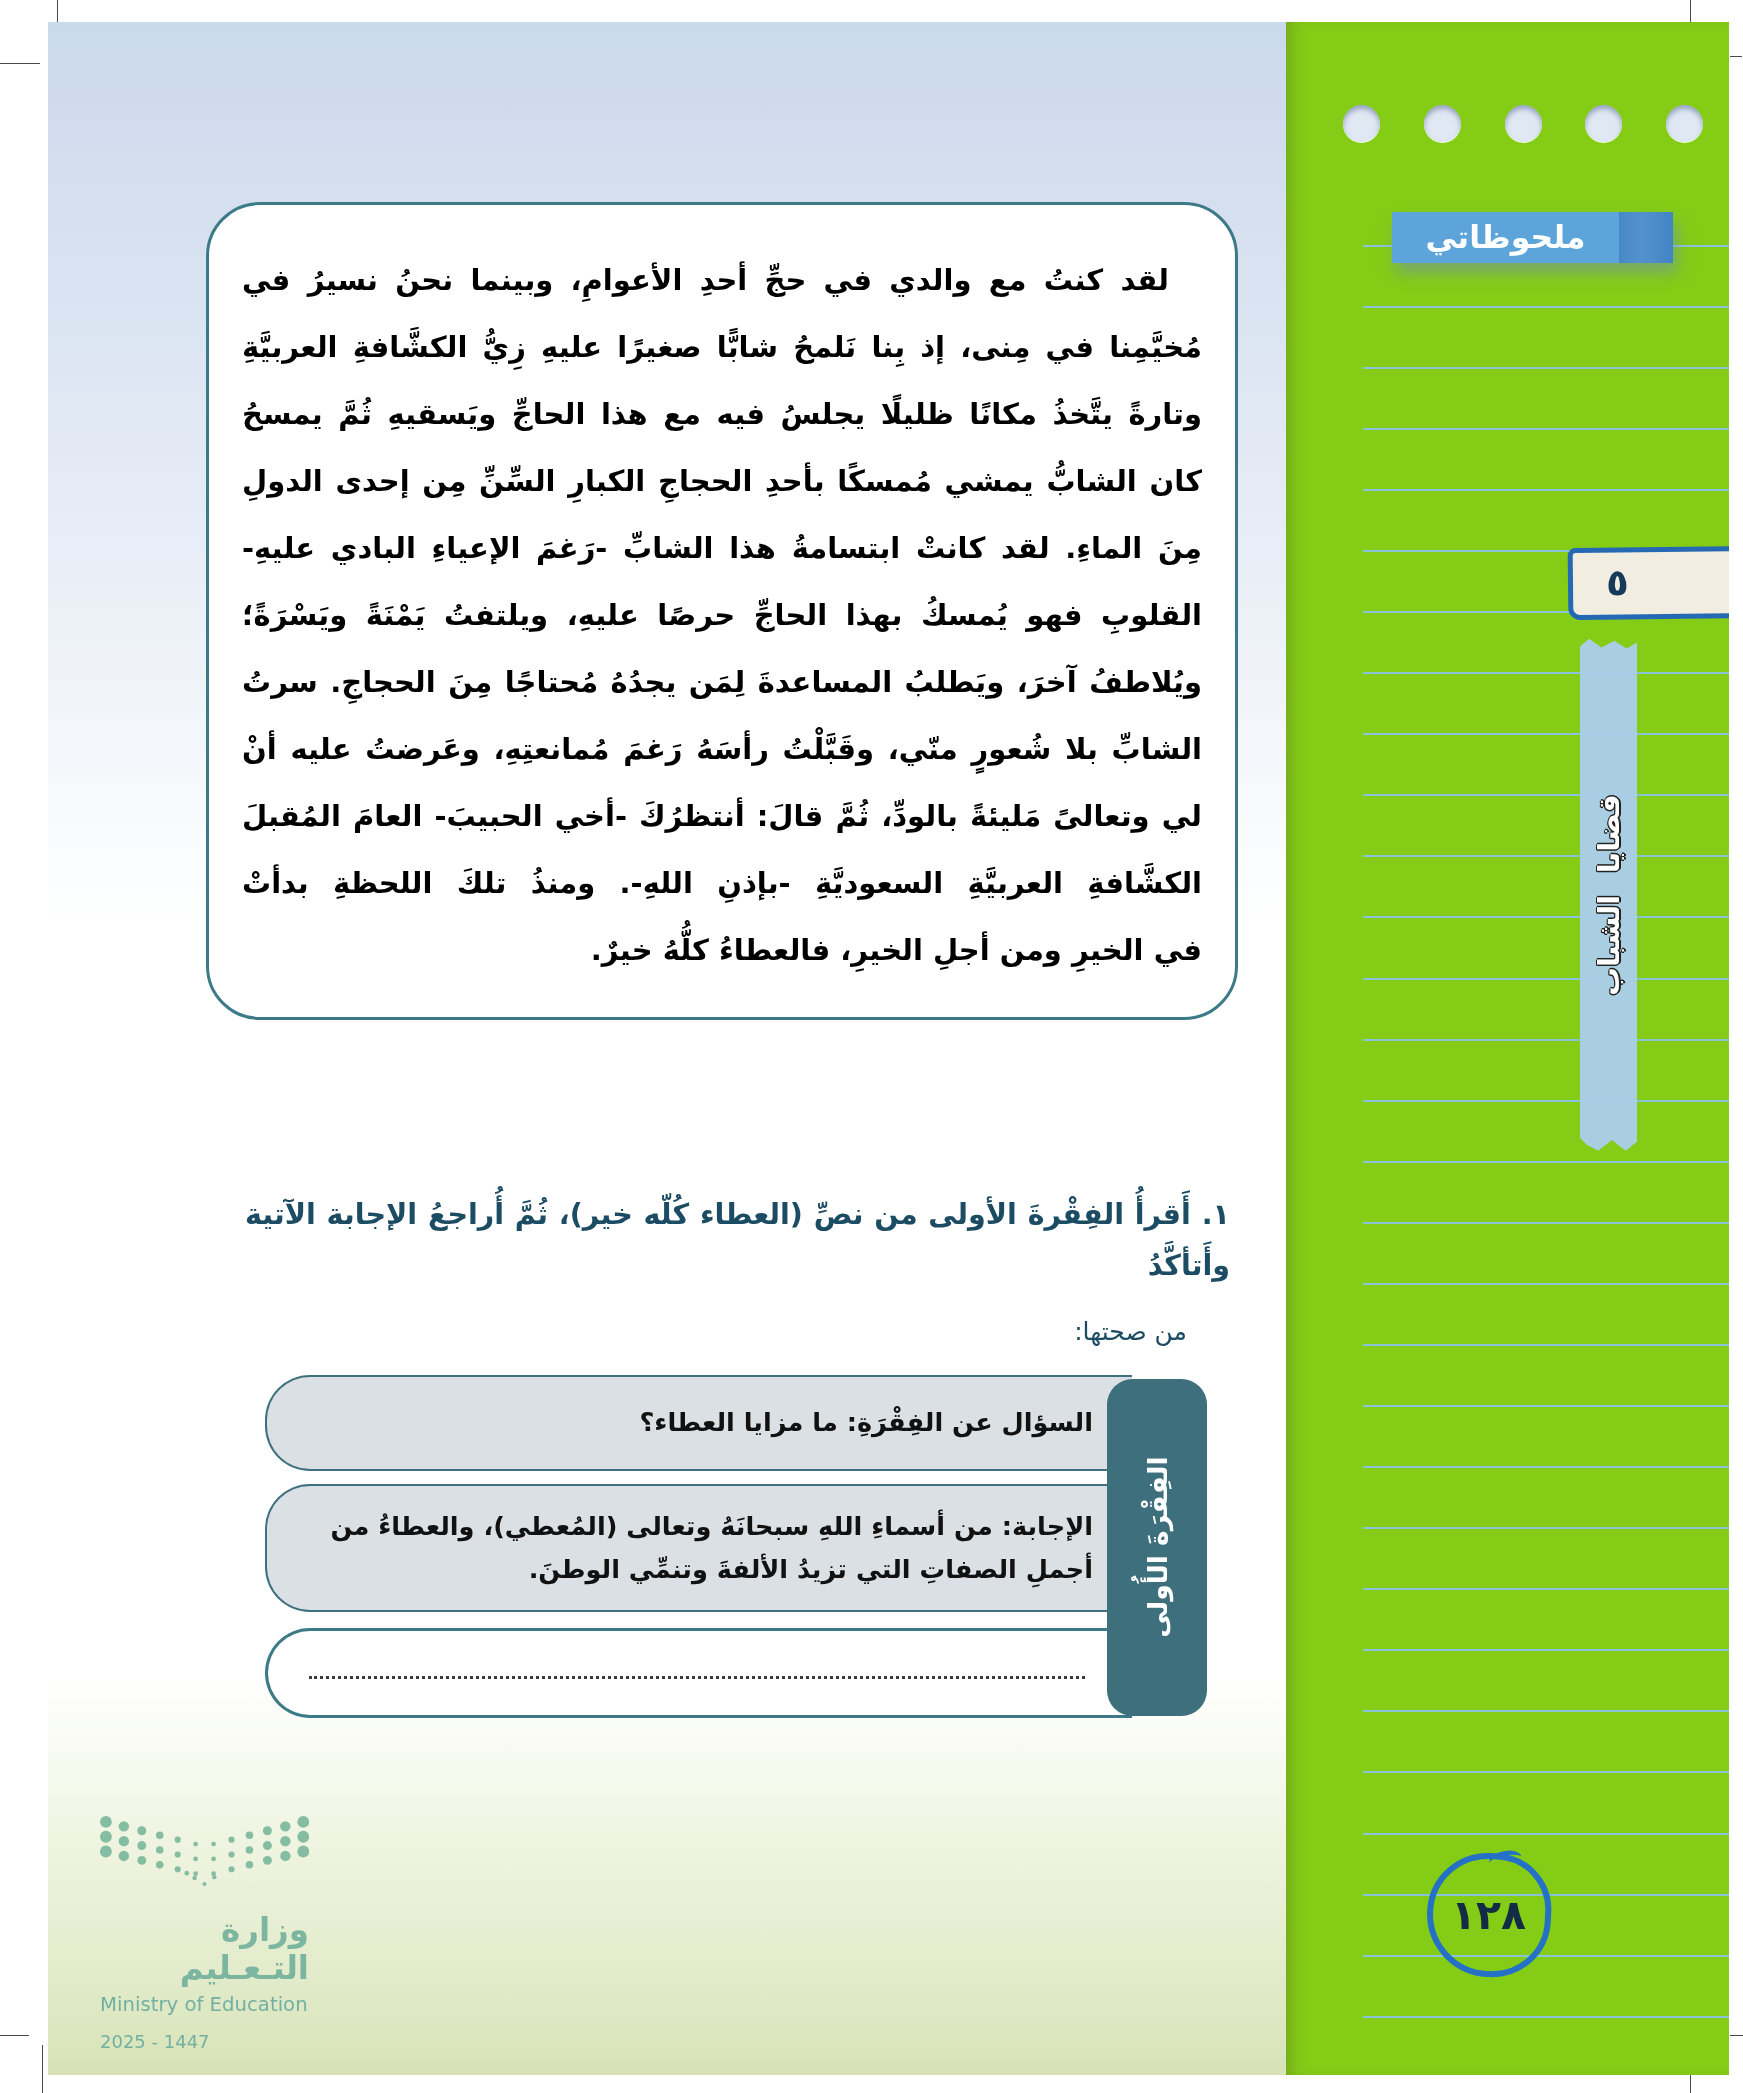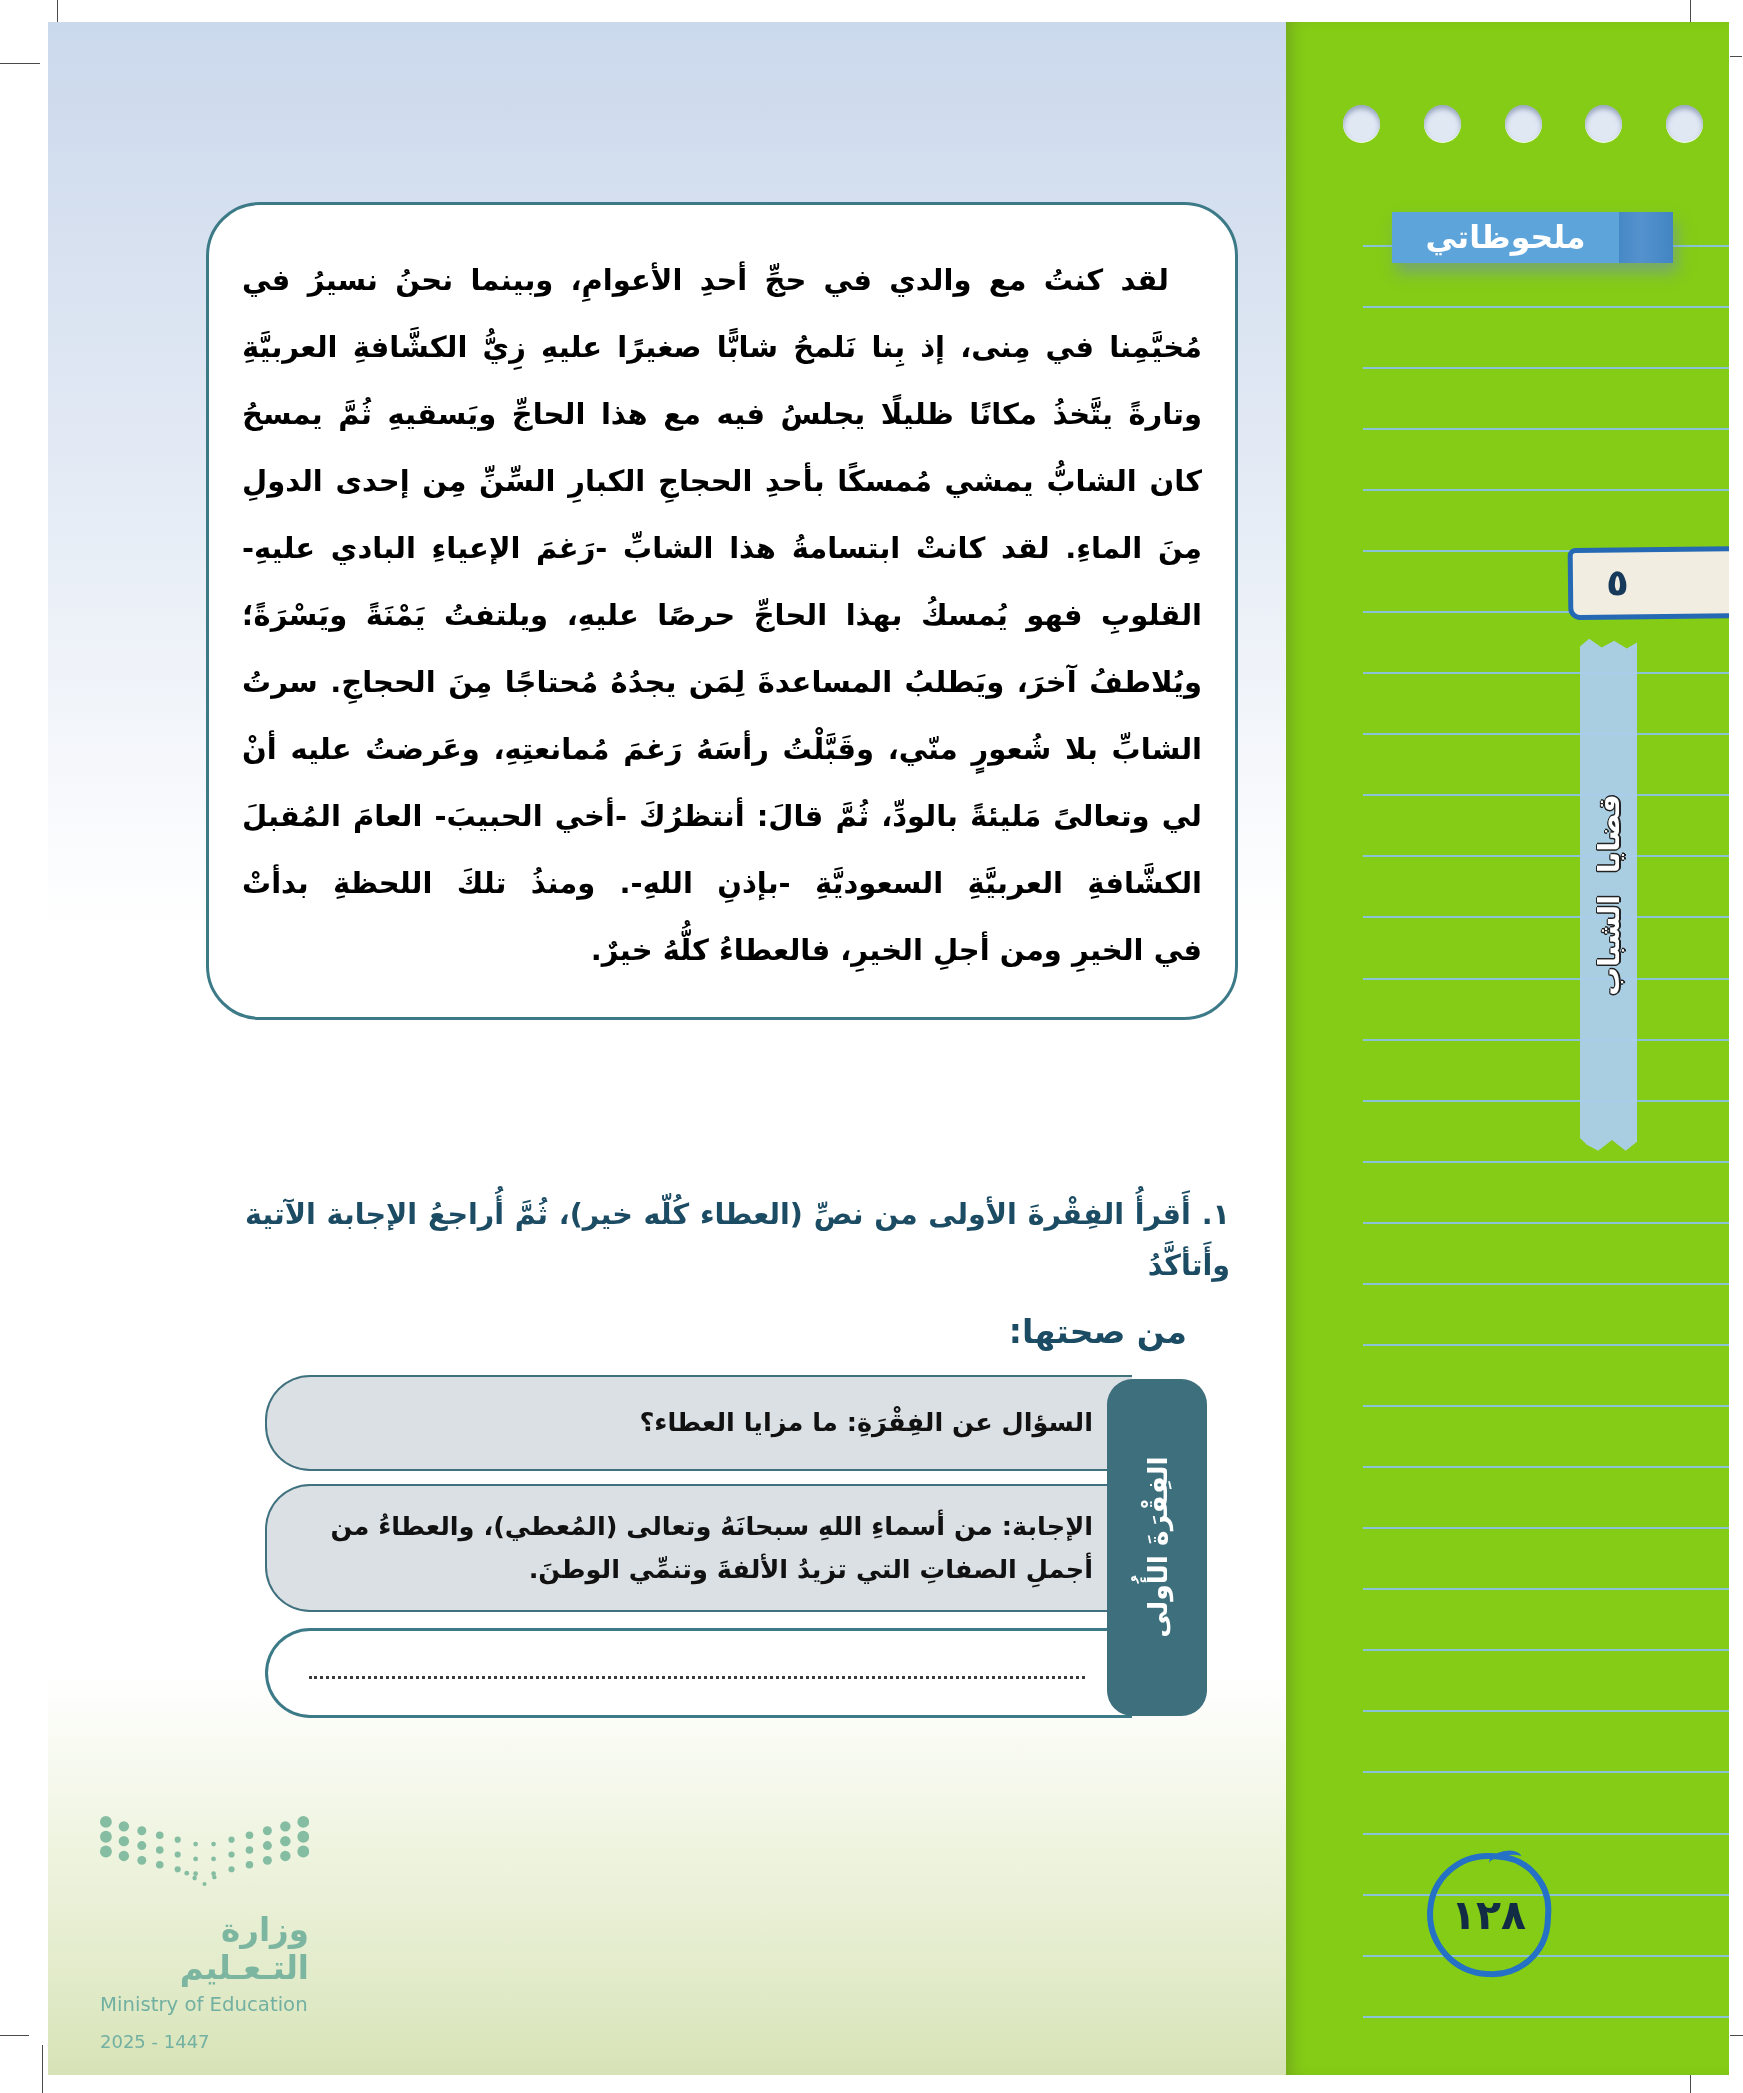--- a/index.html
+++ b/index.html
@@ -19,21 +19,21 @@
     background:#ffffff;border:3px solid #3c7a88;border-radius:54px;box-sizing:border-box;
     padding:42px 33px 0 33px;direction:rtl;}
   .story-line{height:67px;line-height:67px;font-size:29px;font-weight:700;color:#000000;
     text-align:justify;text-align-last:justify;overflow:hidden;}
   .story-line.first{text-indent:33px;}
   .story-line.last{text-align:right;text-align-last:right;}
 
   .question-block{position:absolute;left:197px;top:1167px;width:985px;direction:rtl;color:#1c4c63;}
   .q-line1{font-size:28.6px;font-weight:700;line-height:51px;text-align:justify;text-align-last:justify;}
   .q-num{font-weight:700;}
-  .q-line2{font-size:33px;font-weight:700;line-height:51px;margin-top:15.8px;text-align:right;padding-right:43px;}
+  .q-line2{font-size:25px;font-weight:400;line-height:51px;margin-top:15.8px;text-align:right;padding-right:43px;}
 
   
   .qa-box{position:absolute;left:217px;width:867px;box-sizing:border-box;direction:rtl;
     background:#dbe0e4;border:2px solid #40717f;border-right:none;
     border-radius:0 45px 45px 0; 
     display:flex;flex-direction:column;justify-content:center;}
   .qa-box{border-radius:45px 0 0 45px;}
   .qa-q{top:1353px;height:96px;}
   .qa-a{top:1462px;height:128px;}
   .qa-empty{top:1606px;height:90px;background:#ffffff;border:3px solid #3c7a88;border-right:none;}

